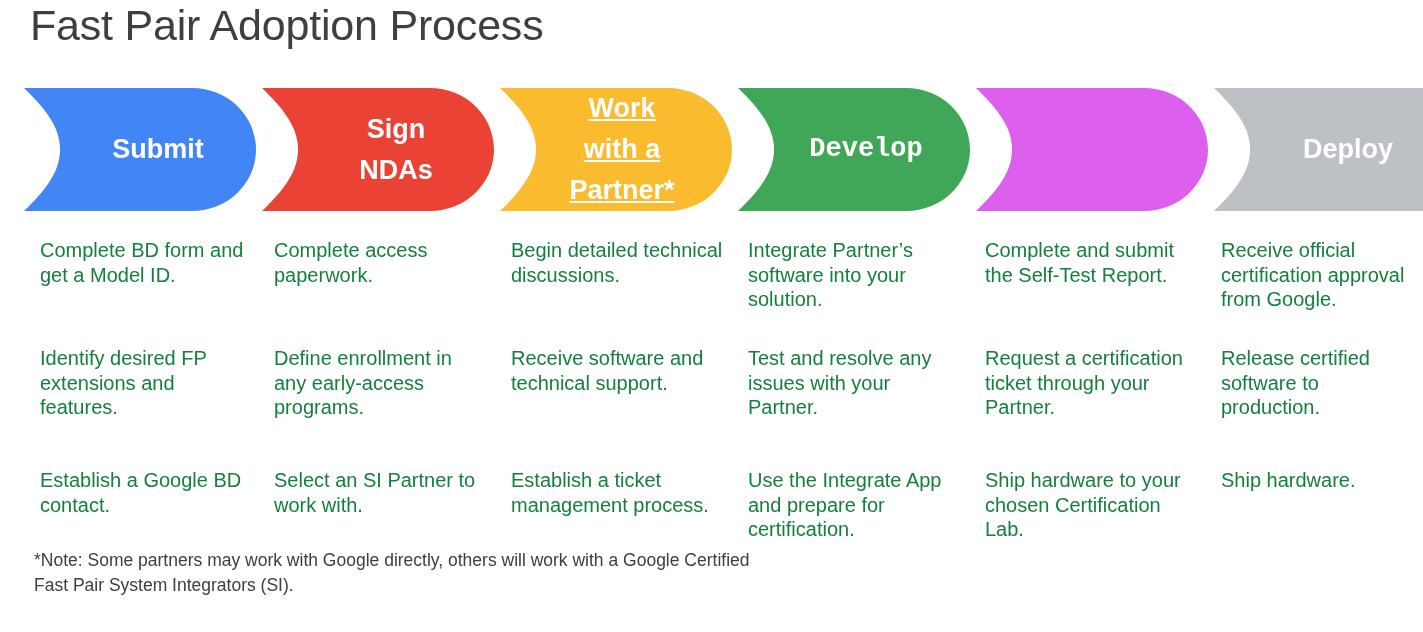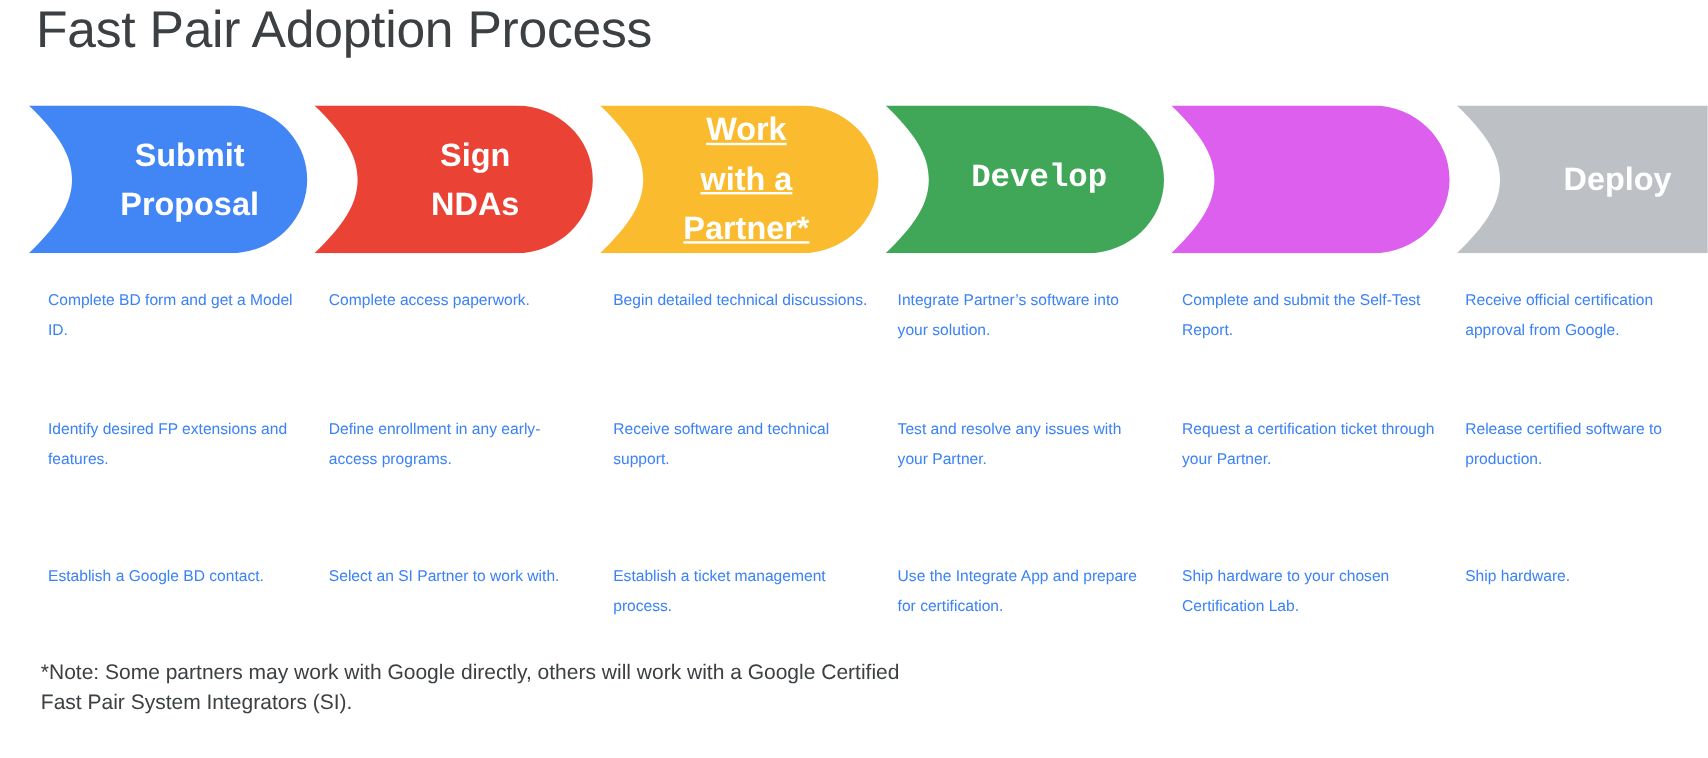--- a/index.html
+++ b/index.html
@@ -79,23 +79,23 @@
     top: 238px;
     width: 1423px;
     height: 320px;
   }
   .column {
     position: absolute;
     top: 0;
   }
   .cell {
     position: absolute;
-    font-size: 13px;
+    font-size: 20px;
     line-height: 24.6px;
-    color: #3b82f6;
+    color: #15803d;
     font-weight: 400;
   }
   .cell.r0 { top: 0px; }
   .cell.r1 { top: 108px; }
   .cell.r2 { top: 230px; }
 
   
   .footnote {
     position: absolute;
     left: 10px;
@@ -122,21 +122,20 @@
       <path d="M714,0 L882,0 C917,0 946,27 946,61.5 C946,96 917,123 882,123 L714,123 C738,100 750,82 750,61.5 C750,41 738,23 714,0 Z" fill="#3FA757"></path>
       <path d="M952,0 L1120,0 C1155,0 1184,27 1184,61.5 C1184,96 1155,123 1120,123 L952,123 C976,100 988,82 988,61.5 C988,41 976,23 952,0 Z" fill="#DD5FEE"></path>
       <path d="M1190,0 L1423,0 L1423,123 L1190,123 C1214,100 1226,82 1226,61.5 C1226,41 1214,23 1190,0 Z" fill="#BDC1C6"></path>
     </svg>
   </div>
 
   <div class="stage-labels">
     <div class="stage-label" style="left:36px; width:196px;">
       <div>
         <span>Submit</span>
-        <span>Proposal</span>
       </div>
     </div>
     <div class="stage-label" style="left:274px; width:196px;text-align:center;">
       <div>
         <span>Sign</span>
         <span>NDAs</span>
       </div>
     </div>
     <div class="stage-label" style="left:500px; width:196px;text-decoration:underline;">
       <div>

